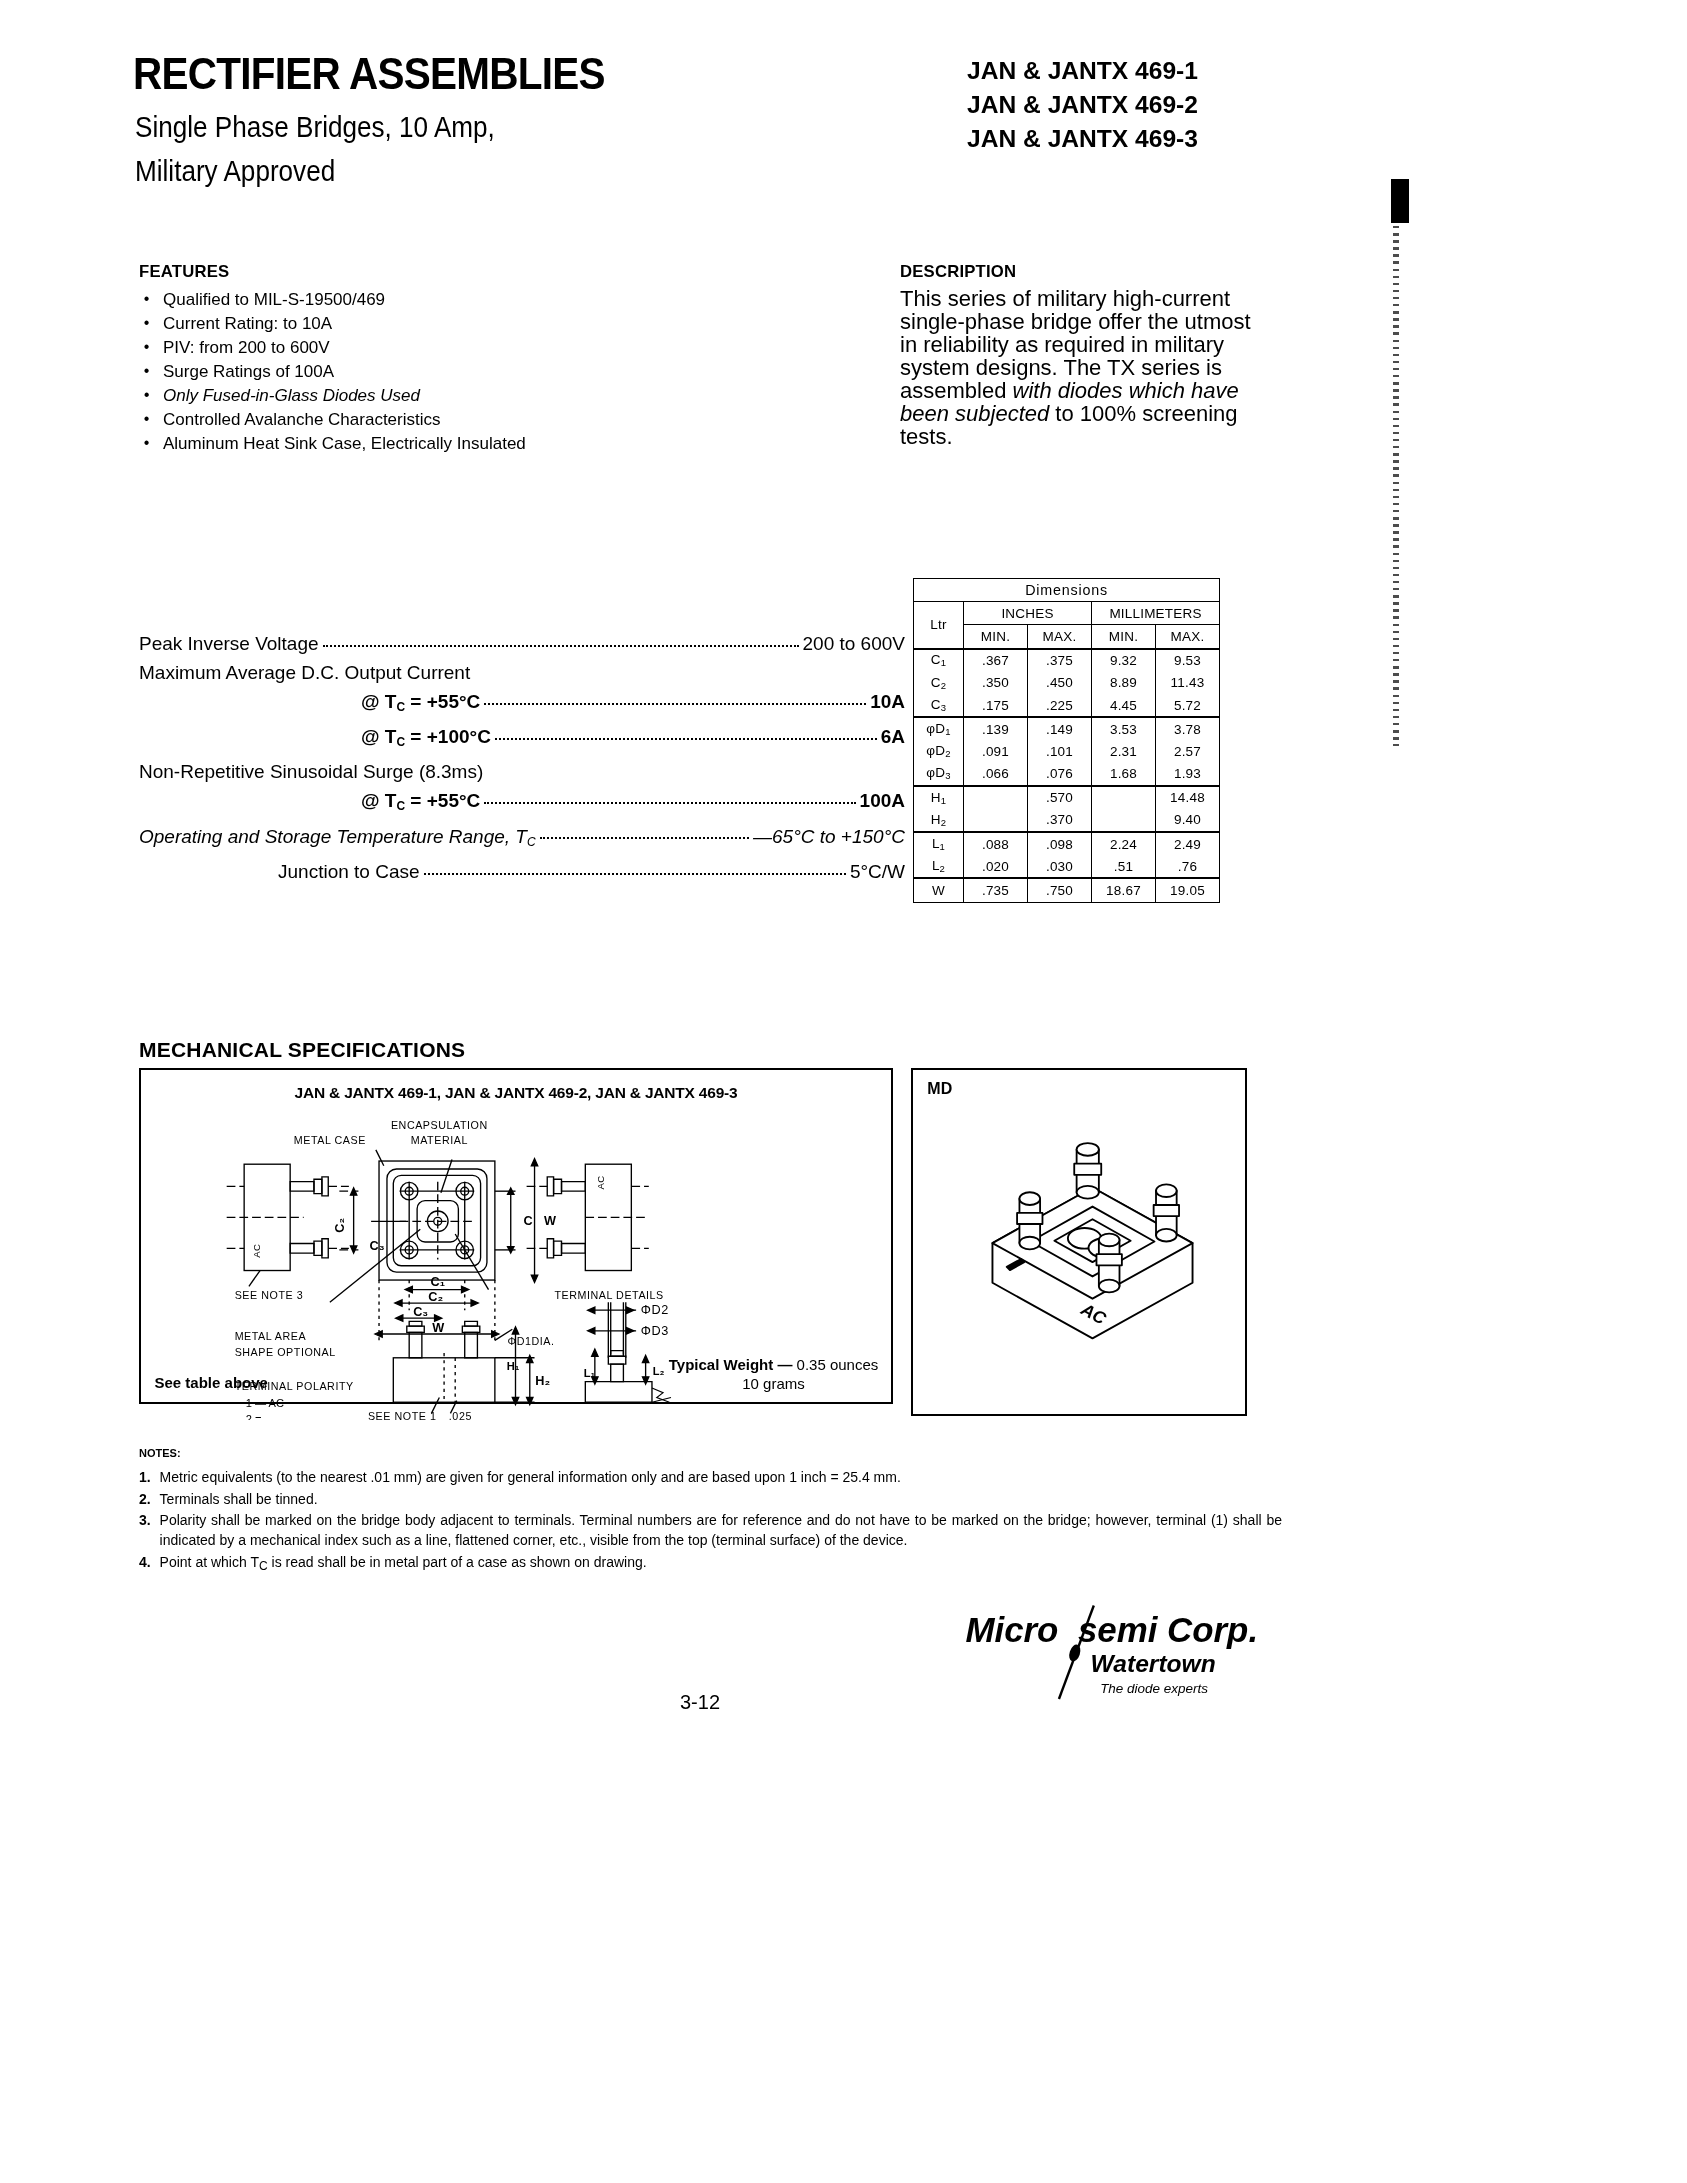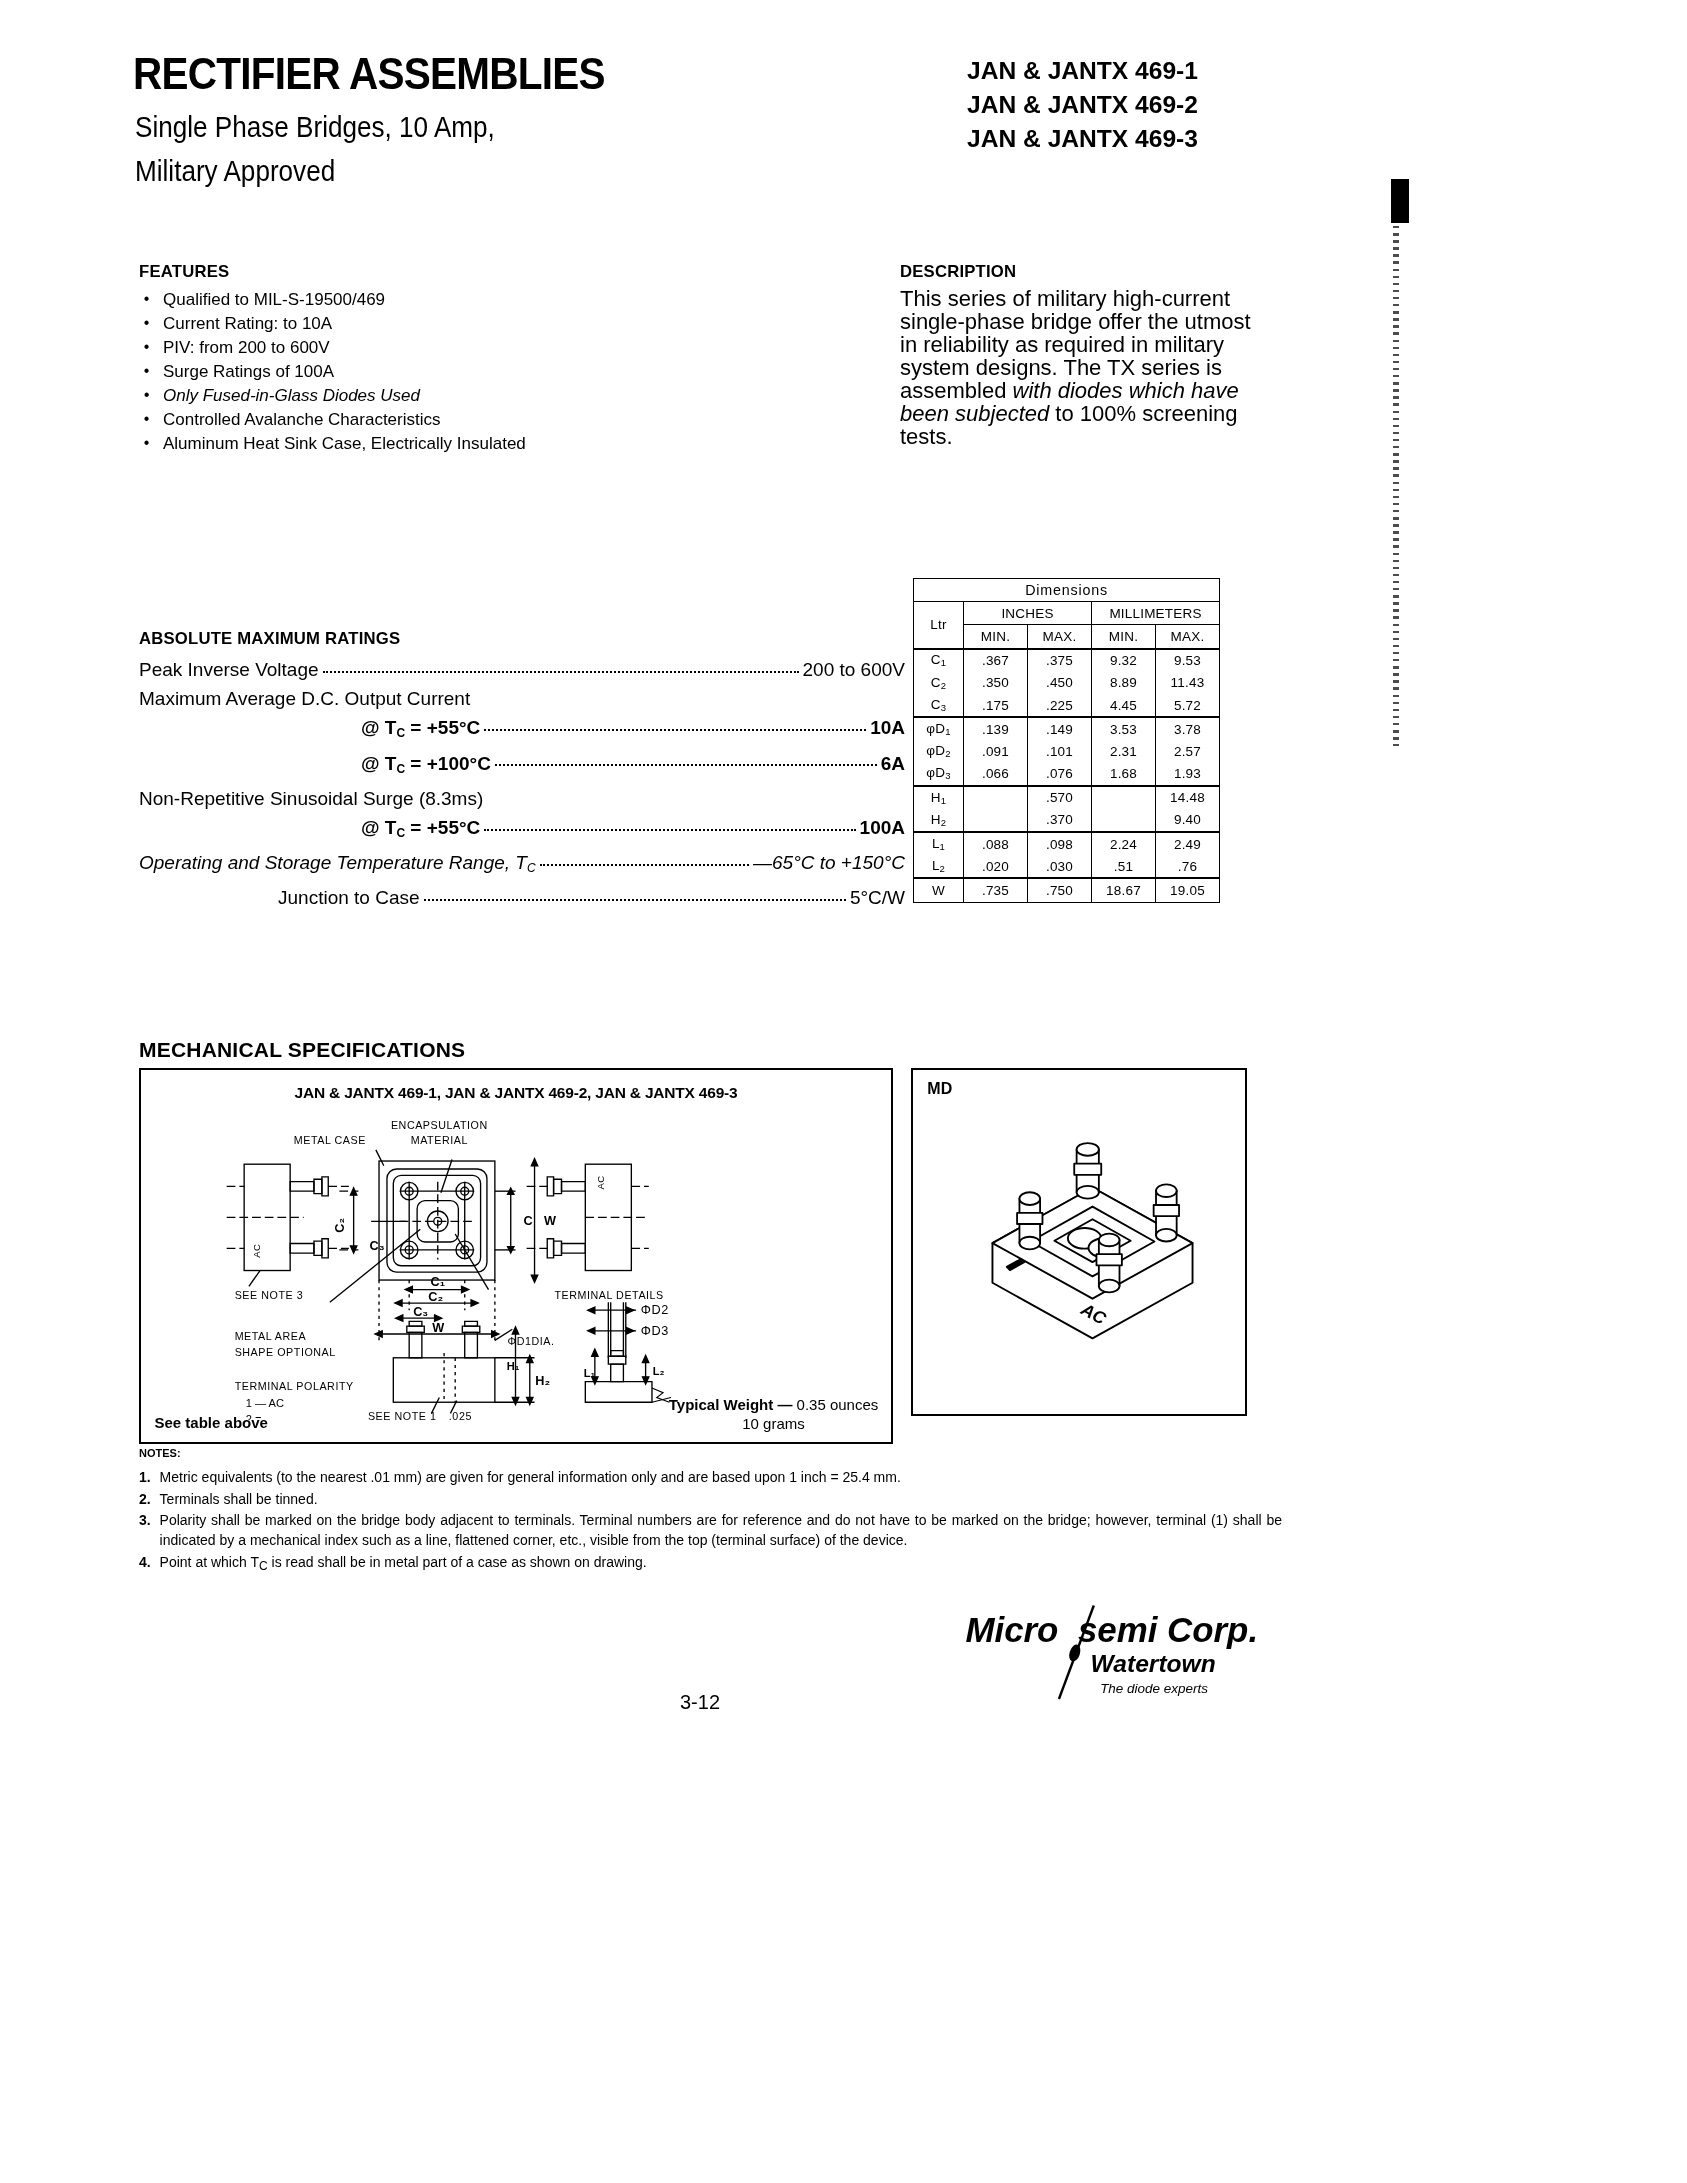--- a/index.html
+++ b/index.html
@@ -174,21 +174,21 @@
   
   #mech-head {
     position: absolute;
     left: 139px; top: 1038px;
     font-size: 21px;
     font-weight: bold;
   }
   #mech-left {
     position: absolute;
     left: 139px; top: 1068px;
-    width: 754px; height: 376px;
+    width: 754px; height: 336px;
     border: 2.4px solid #000;
     box-sizing: border-box;
     background: #fff;
   }
   #mech-right {
     position: absolute;
     left: 911px; top: 1068px;
     width: 336px; height: 348px;
     border: 2.4px solid #000;
     box-sizing: border-box;
@@ -291,21 +291,20 @@
       <li>Aluminum Heat Sink Case, Electrically Insulated</li>
     </ul>
   </div>
 
   <div id="description">
     <div class="sec-head">DESCRIPTION</div>
     <p><span>This series of military high-current single-phase bridge offer the utmost in reliability as required in military system designs. The TX series is assembled </span><span class="ital">with diodes which have been subjected </span><span>to 100% screening tests.</span></p>
   </div>
 
   <div id="ratings">
-    <div class="sec-head rhead">ABSOLUTE MAXIMUM RATINGS</div>
     <div id="ratings-rows">
         <div class="rrow">
           <span class="rlabel">Peak Inverse Voltage</span>
           <span class="rdots"></span>
           <span class="rval">200 to 600V</span>
         </div>
         <div class="rrow plain">
           <span class="rlabel">Maximum Average D.C. Output Current</span>
           <span class="rdots"></span>
           <span class="rval"></span>

